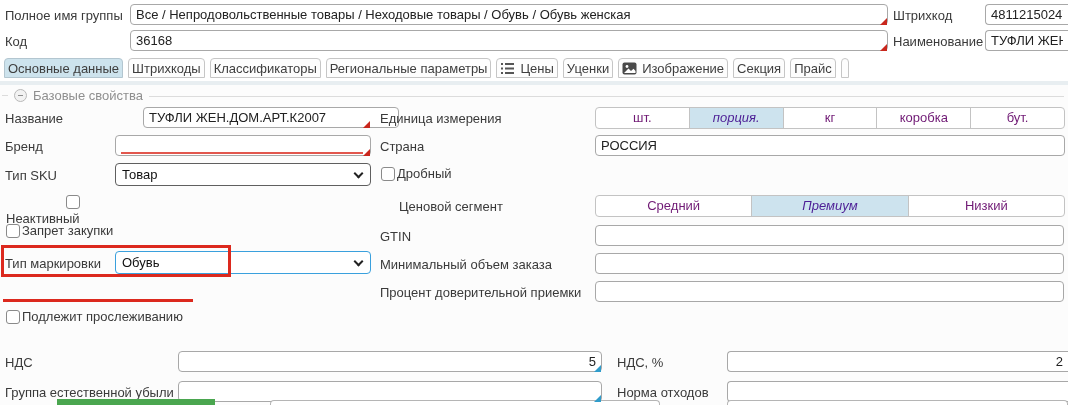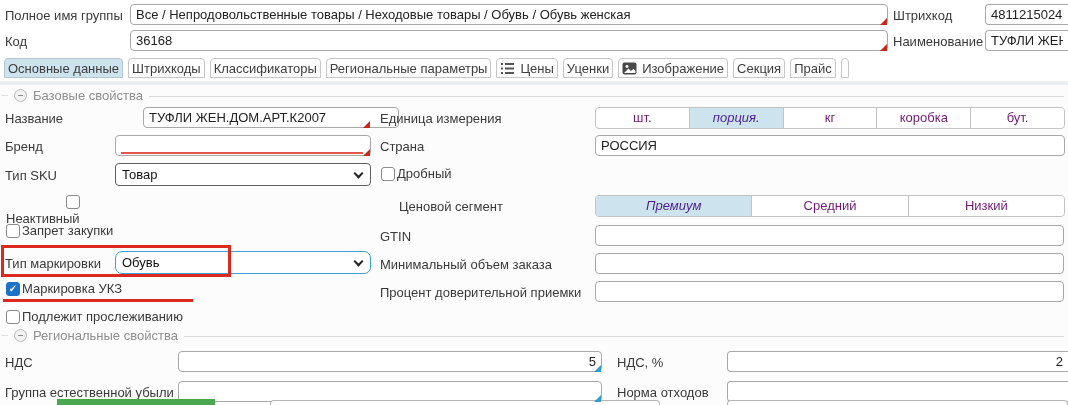--- a/index.html
+++ b/index.html
@@ -155,30 +155,26 @@
     <span class="cb"></span>
     <span>Неактивный</span>
   </div>
 
   <div class="cb-row" style="left:6px;top:223px;">
     <span class="cb"></span>
     <span>Запрет закупки</span>
   </div>
 
   <div class="abs lbl" style="left:5px;top:253px;">Тип маркировки</div>
-  <div class="sel focus" style="left:115px;top:251px;width:256px;border-radius:7px;">
+  <div class="sel focus" style="left:115px;top:251px;width:256px;">
     <span>Обувь</span>
     <span class="chev"></span>
   </div>
   <div class="annot-rect" style="left:1px;top:245px;width:230px;height:32px;"></div>
 
-  <div class="cb-row" style="left:6px;top:281px;">
-    <span class="cb checked"></span>
-    <span>Маркировка УКЗ</span>
-  </div>
   <div class="annot-line" style="left:3px;top:299px;width:190px;"></div>
 
   <div class="cb-row" style="left:6px;top:309px;">
     <span class="cb"></span>
     <span>Подлежит прослеживанию</span>
   </div>
 
   <div class="abs lbl" style="left:380px;top:108px;">Единица измерения</div>
   <div class="seg-group" style="left:595px;top:107px;width:470px;">
     <span class="seg">шт.</span>
@@ -191,40 +187,34 @@
   <div class="abs lbl" style="left:380px;top:136px;">Страна</div>
   <input class="inp" style="left: 595px; top: 135px; width: 470px;" readonly="" value="РОССИЯ">
 
   <div class="cb-row" style="left:381px;top:166px;">
     <span class="cb"></span>
     <span>Дробный</span>
   </div>
 
   <div class="abs lbl" style="left:380px;top:196px;margin-left:19px;">Ценовой сегмент</div>
   <div class="seg-group" style="left:595px;top:195px;width:470px;">
+    <span class="seg">Средний</span>
     <span class="seg selected">Премиум</span>
-    <span class="seg">Средний</span>
     <span class="seg">Низкий</span>
   </div>
 
   <div class="abs lbl" style="left:380px;top:226px;">GTIN</div>
   <input class="inp" style="left: 595px; top: 225px; width: 469px;" readonly="" value="">
 
   <div class="abs lbl" style="left:380px;top:254px;">Минимальный объем заказа</div>
   <input class="inp" style="left: 595px; top: 253px; width: 469px;" readonly="" value="">
 
   <div class="abs lbl" style="left:380px;top:282px;">Процент доверительной приемки</div>
   <input class="inp" style="left: 595px; top: 281px; width: 469px;" readonly="" value="">
 
-  <div class="sec-hdr" style="left:2px;top:328px;right:4px;">
-    <div class="pre"></div>
-    <div class="circ"></div>
-    <span>Региональные свойства</span>
-    <div class="rule"></div>
-  </div>
 
   <div class="abs lbl" style="left:5px;top:352px;">НДС</div>
   <input class="inp ta-right" style="left: 178px; top: 351px; width: 424px;" readonly="" value="5">
   <div class="corner-blue" style="left:594px;top:365px;"></div>
   <div class="abs lbl" style="left:617px;top:352px;">НДС, %</div>
   <input class="inp ta-right cut" style="left: 727px; top: 351px; width: 341px;" readonly="" value="2">
 
   <div class="abs lbl" style="left:5px;top:382px;">Группа естественной убыли</div>
   <input class="inp" style="left: 178px; top: 381px; width: 424px;" readonly="" value="">
   <div class="corner-blue" style="left:594px;top:395px;"></div>

